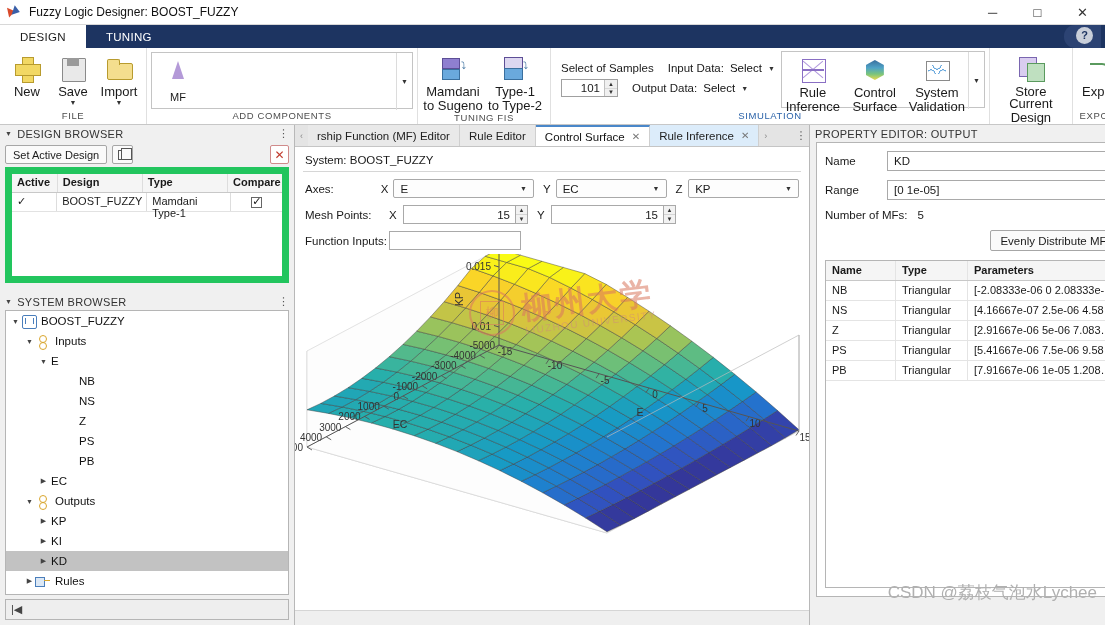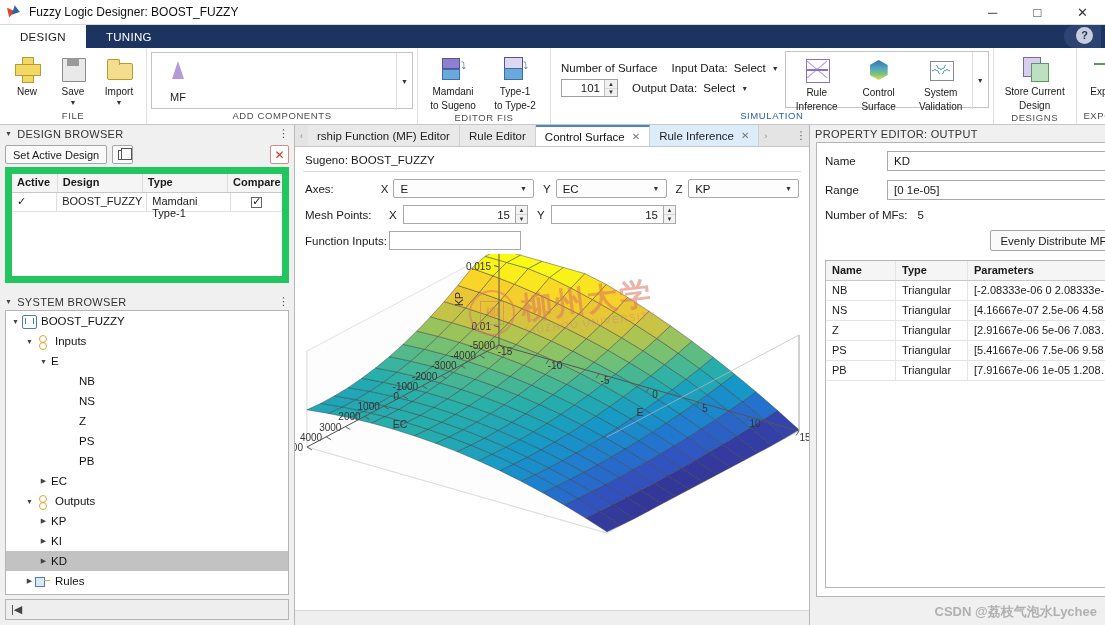--- a/index.html
+++ b/index.html
@@ -65,21 +65,21 @@
   .rgroup + .rgroup { border-left: 1px solid #e0e0e0; }
   .rgroup-body { flex: 1; display: flex; align-items: flex-start; padding-top: 3px; }
   .rgroup-label {
     height: 14px; text-align: center; font-size: 9.5px; color: #4d4d4d;
     letter-spacing: .6px; padding-bottom: 2px;
   }
   .bigbtn {
     width: 46px; display: flex; flex-direction: column; align-items: center;
     padding-top: 3px; cursor: default;
   }
-  .bigbtn .lbl { font-size: 10px; color: #1a1a1a; text-align: center; line-height: 12px; margin-top: 2px; }
+  .bigbtn .lbl { font-size: 13px; color: #1a1a1a; text-align: center; line-height: 12px; margin-top: 2px; }
   .bigbtn .caret { font-size: 7px; color: #333; line-height: 7px; margin-top: 1px; }
   .ico { width: 30px; height: 30px; position: relative; }
 
   
   .ico-plus:before, .ico-plus:after {
     content:""; position:absolute; background:#f2d864; border:1px solid #b89b2e;
   }
   .ico-plus:before { left: 10px; top: 3px; width: 10px; height: 24px; }
   .ico-plus:after  { left: 3px; top: 10px; width: 24px; height: 10px; }
   
@@ -331,22 +331,22 @@
     display:flex; align-items:center; padding: 0 9px; font-size:11.5px; }
   .mf-table { border:1px solid #b5b5b5; flex:1; display:flex; flex-direction:column; margin-bottom:8px; }
   .mf-head { display:flex; height: 20px; background:#f5f5f5; border-bottom:1px solid #c8c8c8; }
   .mf-head div { font-size:11px; font-weight:bold; padding: 3px 6px; }
   .mf-row { display:flex; height: 20px; border-bottom:1px solid #e4e4e4; }
   .mf-row div { font-size:11px; padding: 3px 6px; white-space:nowrap; overflow:hidden; }
   .mc-name { width: 70px; border-right:1px solid #e4e4e4; }
   .mc-type { width: 72px; border-right:1px solid #e4e4e4; }
   .mc-params { flex:1; }
   .mf-filler { flex:1; background:#fff; }
-  .csdn { position:absolute; right:8px; bottom:4px; font-size:13px; color:#b0b0b0;
-    font-family:"Liberation Sans", sans-serif;font-weight:bold; }
+  .csdn { position:absolute; right:8px; bottom:21px; font-size:17px; color:#b0b0b0;
+    font-family:"Liberation Sans", sans-serif; }
   .rb-bottom { height: 18px; margin: 0 6px 5px 6px; }
 </style>
 </head>
 <body>
 
 <div id="app">
 
   <div class="titlebar">
     <div class="title-icon"></div>
     <div class="title-text">Fuzzy Logic Designer: BOOST_FUZZY</div>
@@ -410,28 +410,28 @@
           <div class="lbl">to Sugeno</div>
         </div>
         <div class="bigbtn wide">
           <div class="ico ico-conv2">
               <span class="convarrow">⤵</span>
             </div>
           <div class="lbl">Type-1</div>
           <div class="lbl">to Type-2</div>
         </div>
       </div>
-      <div class="rgroup-label">EDITOR FIS</div>
+      <div class="rgroup-label">TUNING FIS</div>
     </div>
 
     <div class="rgroup" style="flex:0 0 auto;">
       <div class="rgroup-body">
         <div class="sim-fields">
           <div class="sim-row">
-            <span>Number of Surface</span>
+            <span>Select of Samples</span>
             <span style="margin-left:8px;">Input Data:</span>
             <span class="sel-link">Select</span>
             <span class="mini-caret">▼</span>
           </div>
           <div class="sim-row">
             <div class="spin-wrap">
               <div class="spin-input">101</div>
               <div class="spin-btns">
                 <div>▲</div>
                 <div>▼</div>
@@ -639,21 +639,21 @@
         </div>
         <div class="ctab inactive2">
           <span>Rule Inference</span>
           <span class="x">✕</span>
         </div>
         <div class="ctab-nav">›</div>
         <div class="ctab-menu">⋮</div>
       </div>
 
       <div class="csbody">
-        <div class="sysline">Sugeno: BOOST_FUZZY</div>
+        <div class="sysline">System: BOOST_FUZZY</div>
         <div class="sysline-rule"></div>
 
         <div class="ctrl-form">
           <div class="cf-row">
             <span class="cf-label">Axes:</span>
             <span class="cf-ax">X</span>
             <div class="ddl" style="width:155px;">
               <span>E</span>
               <span class="arw">▼</span>
             </div>

